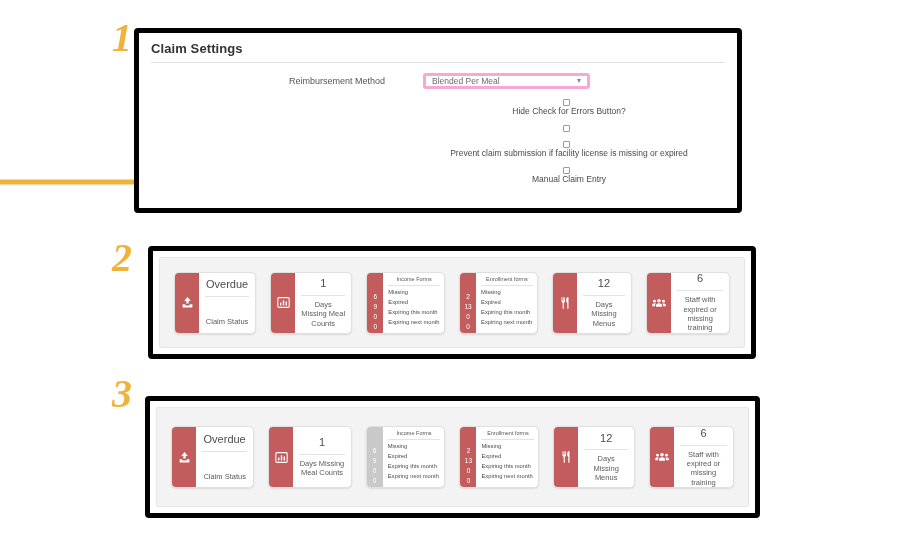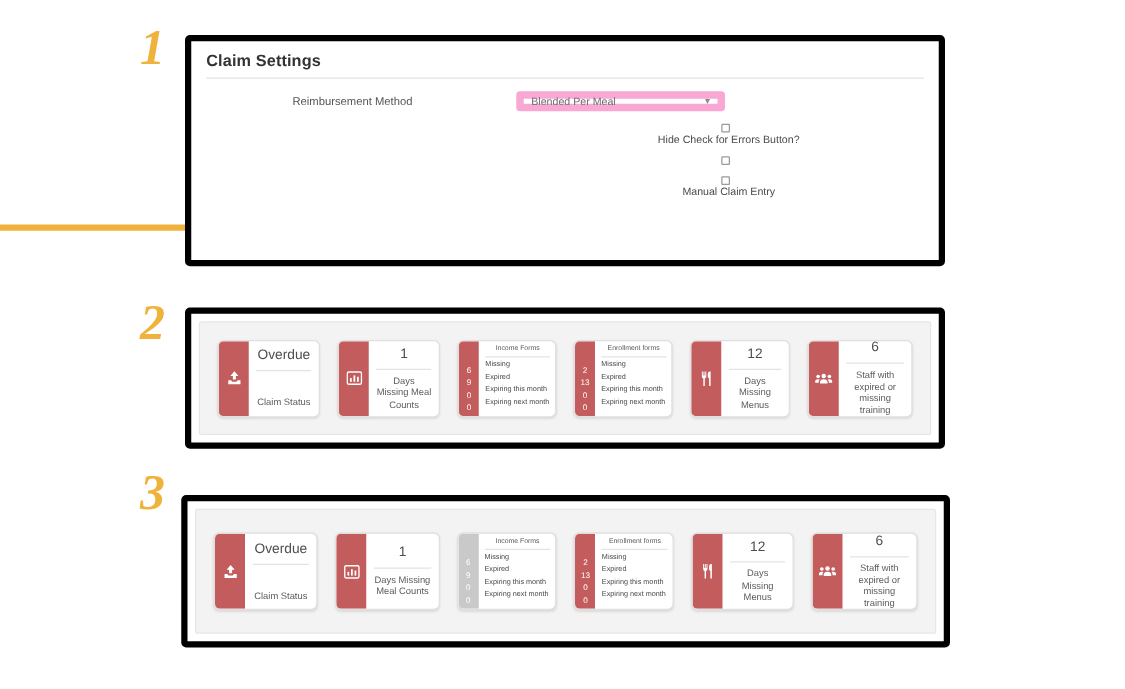--- a/index.html
+++ b/index.html
@@ -45,21 +45,21 @@
   .panel {
     position: absolute;
     border: 5px solid #000000;
     border-radius: 4px;
     background: #ffffff;
     box-sizing: border-box;
   }
 
   
   #panel-claim-settings {
-    left: 148px;
+    left: 134px;
     top: 28px;
     width: 608px;
     height: 185px;
     padding: 8px 12px 0 12px;
   }
   .settings-title {
     font-size: 13px;
     font-weight: 600;
     color: #333;
     letter-spacing: .1px;
@@ -70,39 +70,40 @@
     background: #e2e2e2;
     margin: 0 0 10px 0;
   }
   .form-row {
     display: flex;
     align-items: center;
     margin-bottom: 10px;
   }
   .form-label {
     width: 248px;
-    text-align: center;
+    text-align: right;
     padding-right: 14px;
     font-size: 9px;
     color: #555;
     box-sizing: border-box;
   }
   .select-box {
     width: 167px;
     height: 16px;
-    border: 6px solid #f9a8d4;
+    border: 3px solid #f9a8d4;
     border-radius: 3px;
     background: #ffffff;
     font-size: 8.5px;
     color: #6b6b6b;
     display: flex;
     align-items: center;
     justify-content: space-between;
     padding: 0 6px;
     box-sizing: border-box;
+    margin-left: 24px;
   }
   .select-caret {
     font-size: 8px;
     color: #8b8b8b;
     line-height: 1;
   }
   .check-row {
     display: flex;
     align-items: center;
     margin-bottom: 9px;
@@ -298,20 +299,24 @@
   <div class="check-row">
     <span class="cbox"></span>
     <span class="check-label">Hide Check for Errors Button?</span>
   </div>
 
   <div class="check-row">
     <span class="cbox"></span>
   </div>
 
 
+  <div class="check-row">
+    <span class="cbox"></span>
+    <span class="check-label">Prevent claim submission if facility license is missing or expired</span>
+  </div>
 
 
   <div class="check-row">
     <span class="cbox"></span>
     <span class="check-label">Manual Claim Entry</span>
   </div>
 </div>
 
 <div class="panel" id="panel-dashboard-before">
   <div class="panel-inner" id="cards-before">

